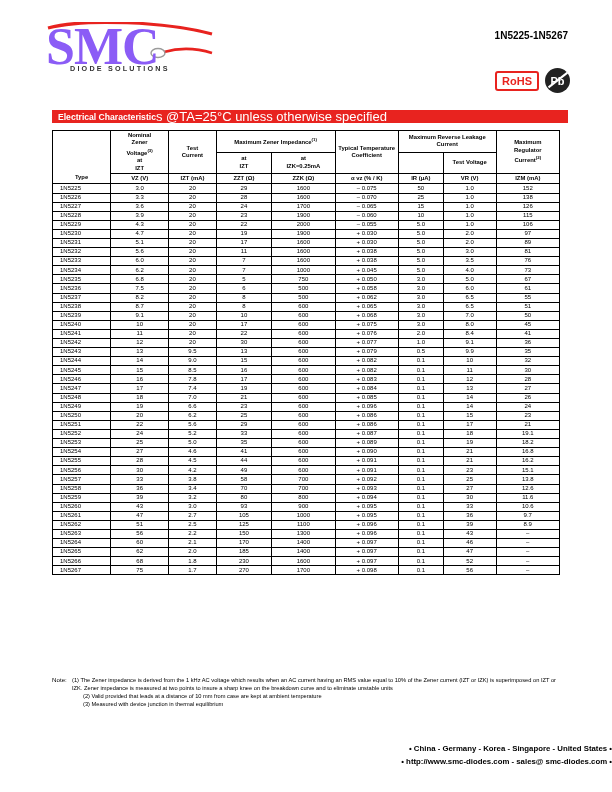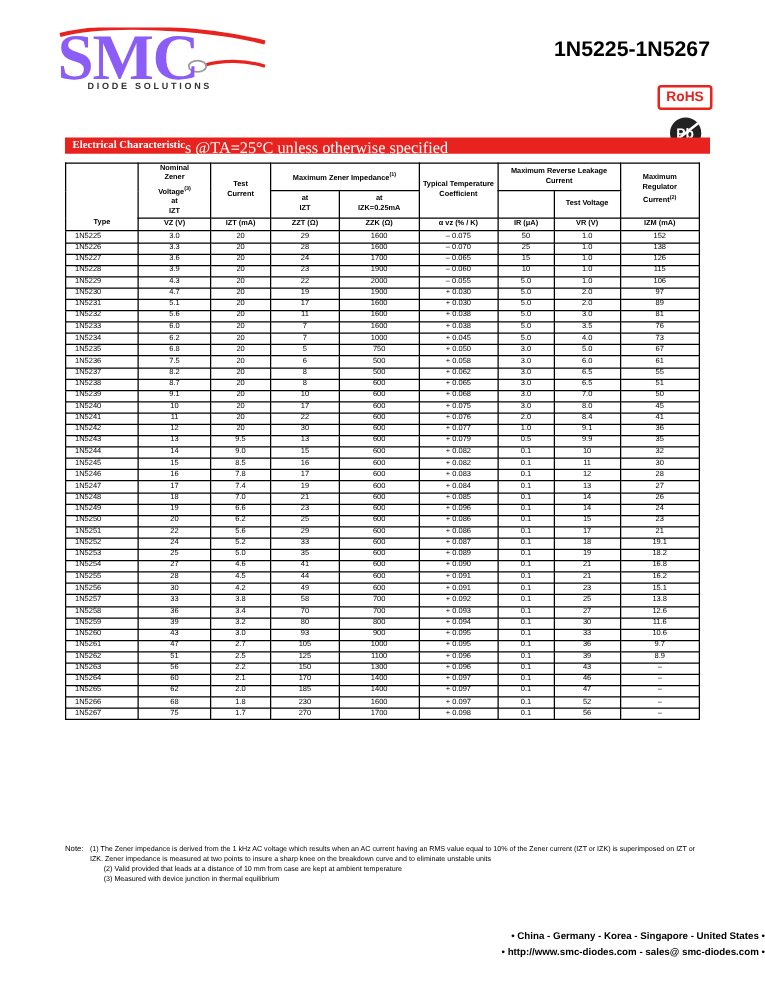--- a/index.html
+++ b/index.html
@@ -30,30 +30,30 @@
     letter-spacing: 2.2px;
     color: #333;
     font-weight: bold;
     margin-top: 2px;
   }
   .logo-swoosh {
     position:absolute; left:0; top:0; width:168px; height:44px;
   }
   .part-title {
     position:absolute; right:44px; top:30px;
-    font-size: 17px; font-weight: bold; color:#000;
+    font-size: 10px; font-weight: bold; color:#000;
     letter-spacing:0px;
   }
 
   .tech-data {
     position:absolute; left:46px; top:72px;
     font-size: 8.1px; font-weight: bold; line-height: 11.5px;
   }
 
-  .badges { position:absolute; right:42px; top:68px; display:flex; align-items:center; gap:6px;flex-direction:column; }
+  .badges { position:absolute; right:42px; top:68px; display:flex; align-items:center; gap:6px; }
   .rohs {
     border: 2px solid #e8231f; color:#e8231f; font-weight:bold;
     font-size: 11px; padding: 2px 5px; border-radius:3px;
     font-family:"Liberation Sans", sans-serif;
   }
   .pbfree {
     width: 25px; height:25px; border-radius:50%;
     background:#222; color:#fff; position:relative;
     display:flex; align-items:center; justify-content:center;
     font-size:11px; font-weight:bold;
@@ -61,23 +61,22 @@
   .pbfree .slash {
     position:absolute; left:1px; top:11px; width:24px; height:2px;
     background:#fff; transform: rotate(-38deg);
   }
 
   
   .section-bar {
     position:absolute; left:52px; top:110px; width:516px; height:13px;
     background:#e8231f; color:#ffffff;
     font-size: 8.6px; font-weight:bold;
-    display:flex; align-items:flex-start;
+    display:flex; align-items:center;
     padding-left: 6px;
-    font-family: Liberation Serif, serif;
   }
   .section-bar .sub { font-weight:normal; font-size:13px; }
 
   
   .tbl-wrap { position:absolute; left:52px; top:130px; width:508px; }
   table { border-collapse: collapse; width:100%; }
   th, td {
     border: 0.6px solid #000;
     font-size: 6.0px;
     text-align:center;

